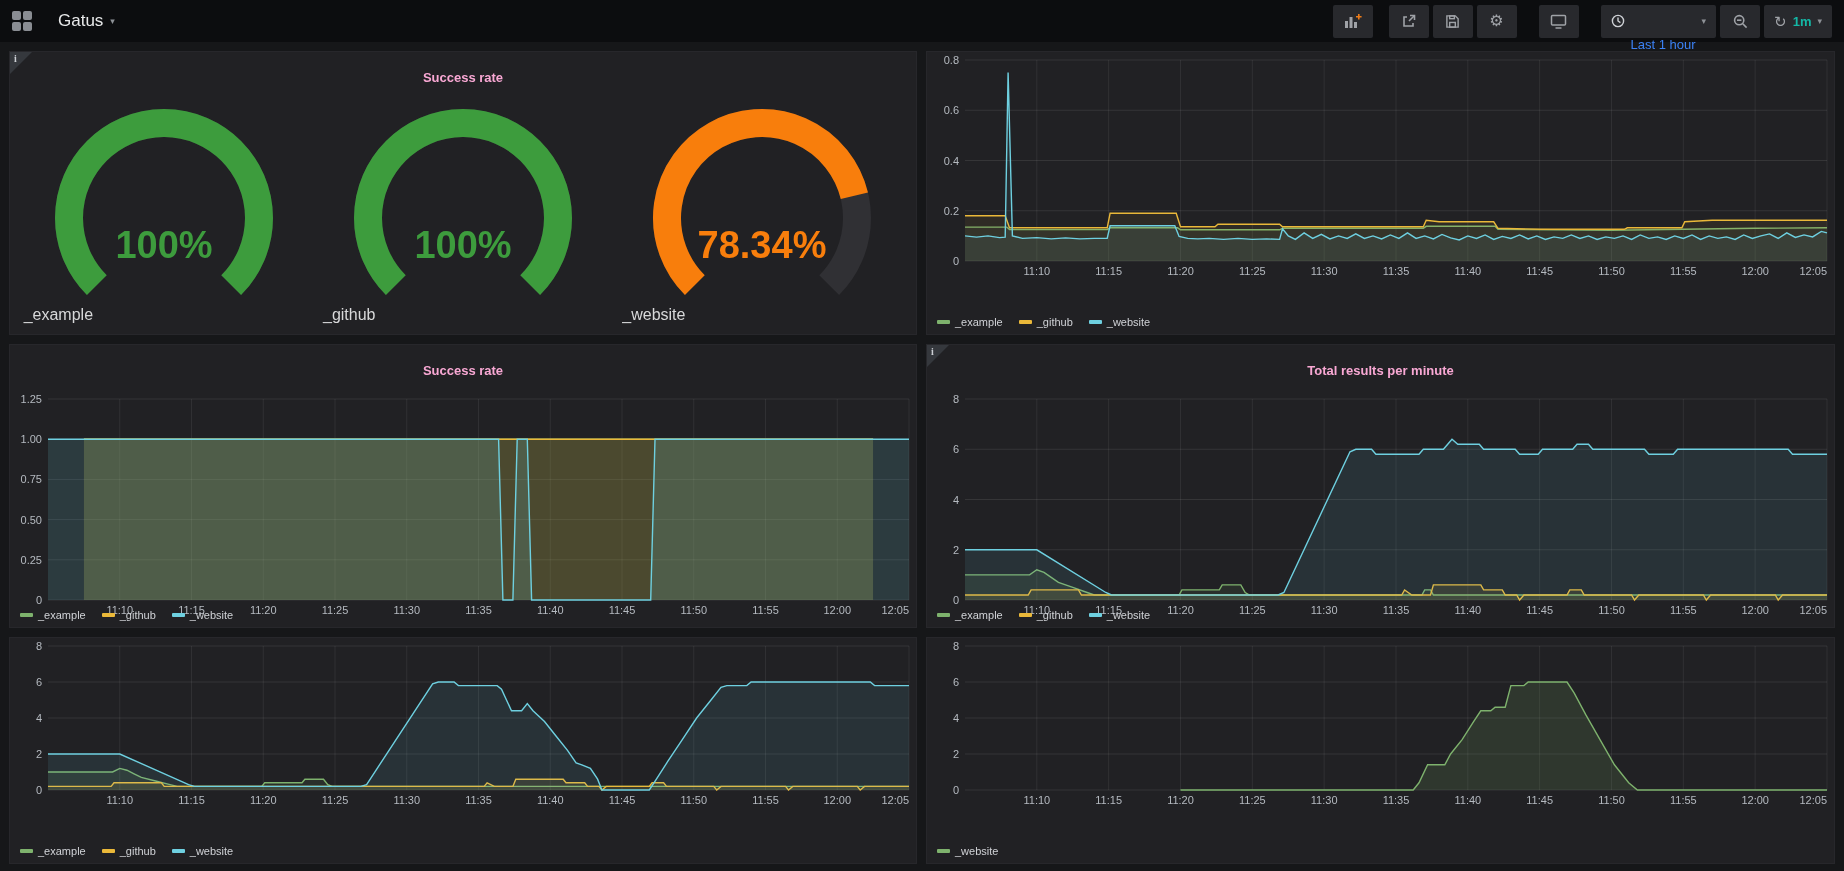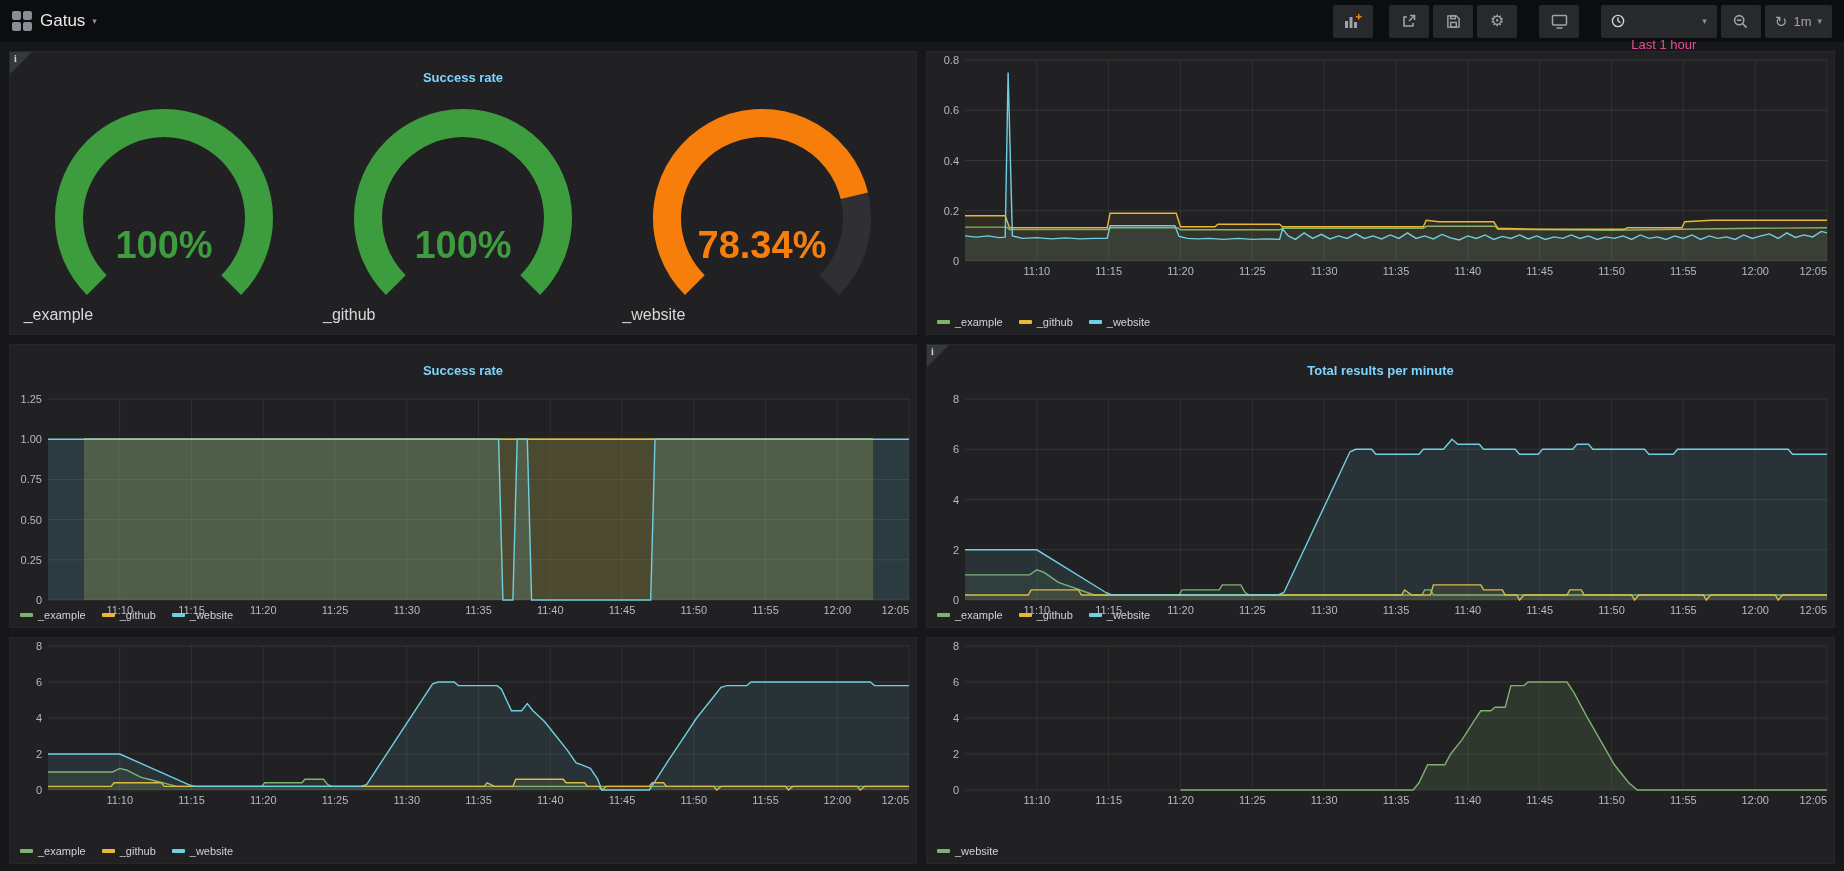--- a/index.html
+++ b/index.html
@@ -4,40 +4,40 @@
 <style>
   * { box-sizing: border-box; }
   html,body { margin:0; padding:0; }
   body {
     width:1844px; height:871px; overflow:hidden;
     background:#161719; color:#d8d9da;
     font-family:"Liberation Sans", sans-serif;
   }
   
   .navbar { height:42px; background:#0c0d0f; display:flex; align-items:center; padding:0 12px; }
-  .nav-left { display:flex; align-items:center; gap:8px; }
+  .nav-left { display:flex; align-items:center; gap:26px; }
   .grid-icon { width:20px; height:20px; display:grid; grid-template-columns:1fr 1fr; gap:2px; }
   .grid-icon b { background:#8a8d93; border-radius:2px; }
   .nav-title { font-size:17px; color:#e9eaeb; cursor:pointer; display:flex; align-items:center; gap:7px; }
   .caret { color:#8e9297; font-size:9px; }
   .nav-right { margin-left:auto; display:flex; align-items:center; gap:4px; }
   .nav-btn {
     height:33px; min-width:40px; background:#28292d; border:none; border-radius:2px;
     display:flex; align-items:center; justify-content:center; gap:6px;
     color:#9fa2a7; font-size:13px; padding:0 10px; cursor:pointer;
     font-family:"Liberation Sans", sans-serif;
   }
   .nav-btn svg { display:block; }
   .gap1 { width:8px; } .gap2 { width:14px; }
-  .orange { color:#a3a3a3; font-weight:normal; }
+  .orange { color:#14b8a6; font-weight:bold; }
   .uni { font-size:16px; line-height:1; }
   
   .dash { display:grid; grid-template-columns:1fr 1fr; grid-template-rows:284px 284px 227px; gap:9px; padding:9px; }
   .panel { background:#212124; border:1px solid #27272b; position:relative; display:flex; flex-direction:column; min-height:0; }
-  .panel-title { font-size:13px; font-weight:bold; color:#7dd3fc; text-align:center; padding:7px 0 2px; cursor:pointer; flex:0 0 auto; }
+  .panel-title { font-size:13px; font-weight:bold; color:#f9a8d4; text-align:center; padding:7px 0 2px; cursor:pointer; flex:0 0 auto; }
   .chart { flex:1 1 auto; min-height:0; }
   .legend { flex:0 0 auto; display:flex; gap:16px; padding:1px 10px 6px; align-items:center; font-size:11px; color:#d0d2d6; }
   .legend .item { display:flex; align-items:center; cursor:pointer; }
   .legend .sw { width:13px; height:4px; border-radius:1px; display:inline-block; margin-right:5px; }
   .corner-info { position:absolute; top:0; left:0; width:0; height:0;
     border-top:22px solid #35383d; border-right:22px solid transparent; cursor:pointer; z-index:2; }
   .corner-info i { position:absolute; top:-21px; left:4px; font-size:10px; font-weight:bold;
     color:#cdd0d5; font-style:normal; font-family:"Liberation Serif", serif; }
   
   .gauges { flex:1; display:flex; align-items:center; justify-content:space-around; padding:0 4px; }
@@ -93,21 +93,21 @@
         <rect x="1.5" y="1.5" width="14" height="9.5" rx="1"></rect>
         <path d="M5.5 14 H11.5"></path>
       </svg>
     </button>
     <span class="gap2"></span>
     <button class="nav-btn">
       <svg width="14" height="14" viewBox="0 0 14 14" fill="none" stroke="#cfd2d6" stroke-width="1.4">
         <circle cx="7" cy="7" r="5.6"></circle>
         <path d="M7 3.6 V7 L9.4 8.6"></path>
       </svg>
-      <span style="color:#ec4899;margin-top:47px;">Last 1 hour</span>
+      <span style="color:#3b82f6;margin-top:47px;">Last 1 hour</span>
       <span class="caret">▾</span>
     </button>
     <button class="nav-btn">
       <svg width="15" height="15" viewBox="0 0 15 15" fill="none" stroke="#9fa2a7" stroke-width="1.6">
         <circle cx="6.2" cy="6.2" r="4.6"></circle>
         <path d="M4 6.2 H8.4"></path>
         <path d="M9.8 9.8 L13.6 13.6"></path>
       </svg>
     </button>
     <button class="nav-btn">

